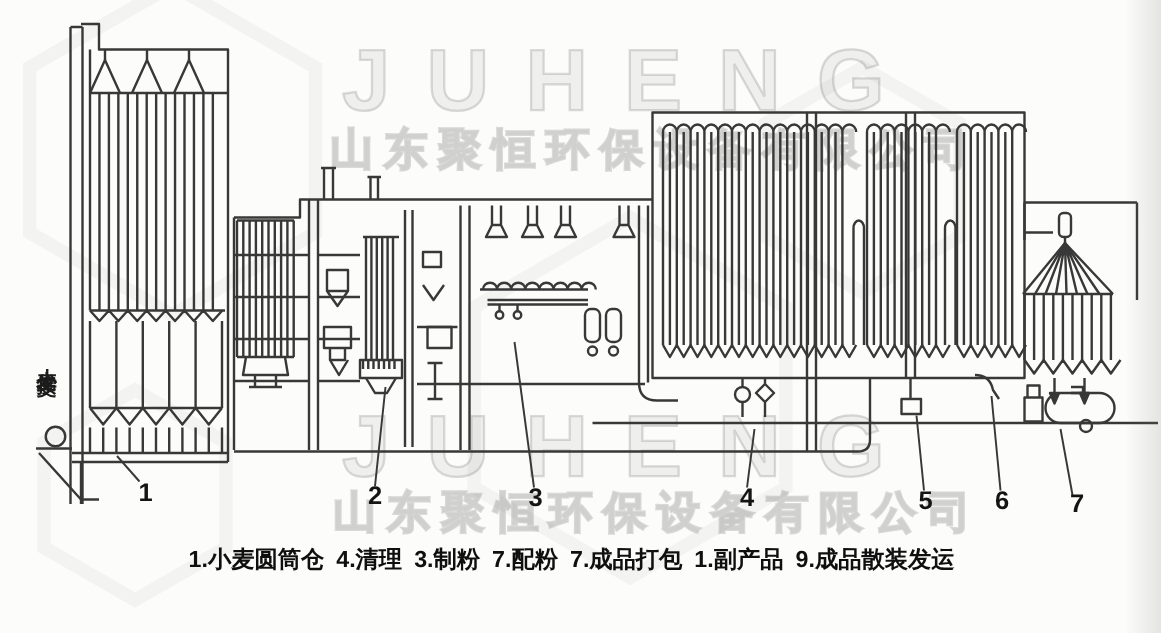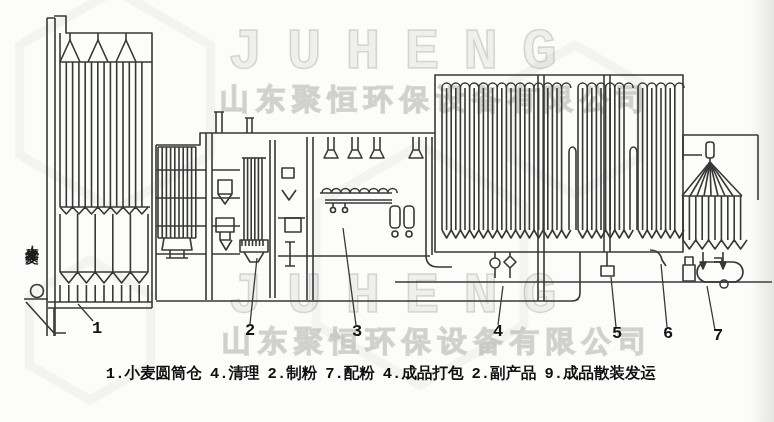--- a/index.html
+++ b/index.html
@@ -1,17 +1,17 @@
 <!DOCTYPE html>
 <html><head>
 <meta charset="utf-8">
 <style>
   html,body{margin:0;padding:0;background:#ffffff;}
   .stage{position:relative;width:774px;height:422px;background:#fcfcfa;overflow:hidden;
-         font-family:Liberation Mono, monospace;}
+         font-family:Liberation Sans, sans-serif;}
   .scan-edge{position:absolute;right:0;top:0;width:24px;height:422px;
              background:linear-gradient(90deg,rgba(120,120,115,0) 0%,rgba(120,120,115,0.18) 100%);}
   .wm{position:absolute;white-space:nowrap;font-weight:800;pointer-events:none;
       color:rgba(130,130,130,0.10);-webkit-text-stroke:1.5px rgba(135,135,135,0.30);}
   .wm-brand{font-size:58px;letter-spacing:24px;}
   .wm-co{font-size:29px;letter-spacing:7px;font-weight:700;}
   .wm-brand-top{left:228px;top:20px;}
   .wm-co-top{left:220px;top:80px;}
   .wm-brand-mid{left:228px;top:264px;}
   .wm-co-mid{left:222px;top:322px;}
@@ -167,17 +167,17 @@
 
   <div class="callout" style="left:97px;top:319px;">1</div>
   <div class="callout" style="left:250px;top:321px;">2</div>
   <div class="callout" style="left:357px;top:322px;">3</div>
   <div class="callout" style="left:498px;top:322px;">4</div>
   <div class="callout" style="left:617px;top:324px;">5</div>
   <div class="callout" style="left:668px;top:324px;">6</div>
   <div class="callout" style="left:718px;top:326px;">7</div>
 
   <div class="caption caption-legend">
-    <span>1.小麦圆筒仓</span><span>4.清理</span><span>2.制粉</span><span>7.配粉</span><span>4.成品打包</span><span>2.副产品</span><span>9.成品散装发运</span>
+    <span>1.小麦圆筒仓</span><span>4.清理</span><span>3.制粉</span><span>7.配粉</span><span>7.成品打包</span><span>1.副产品</span><span>9.成品散装发运</span>
   </div>
 
   <div class="scan-edge"></div>
 </div>
 
 </body></html>

